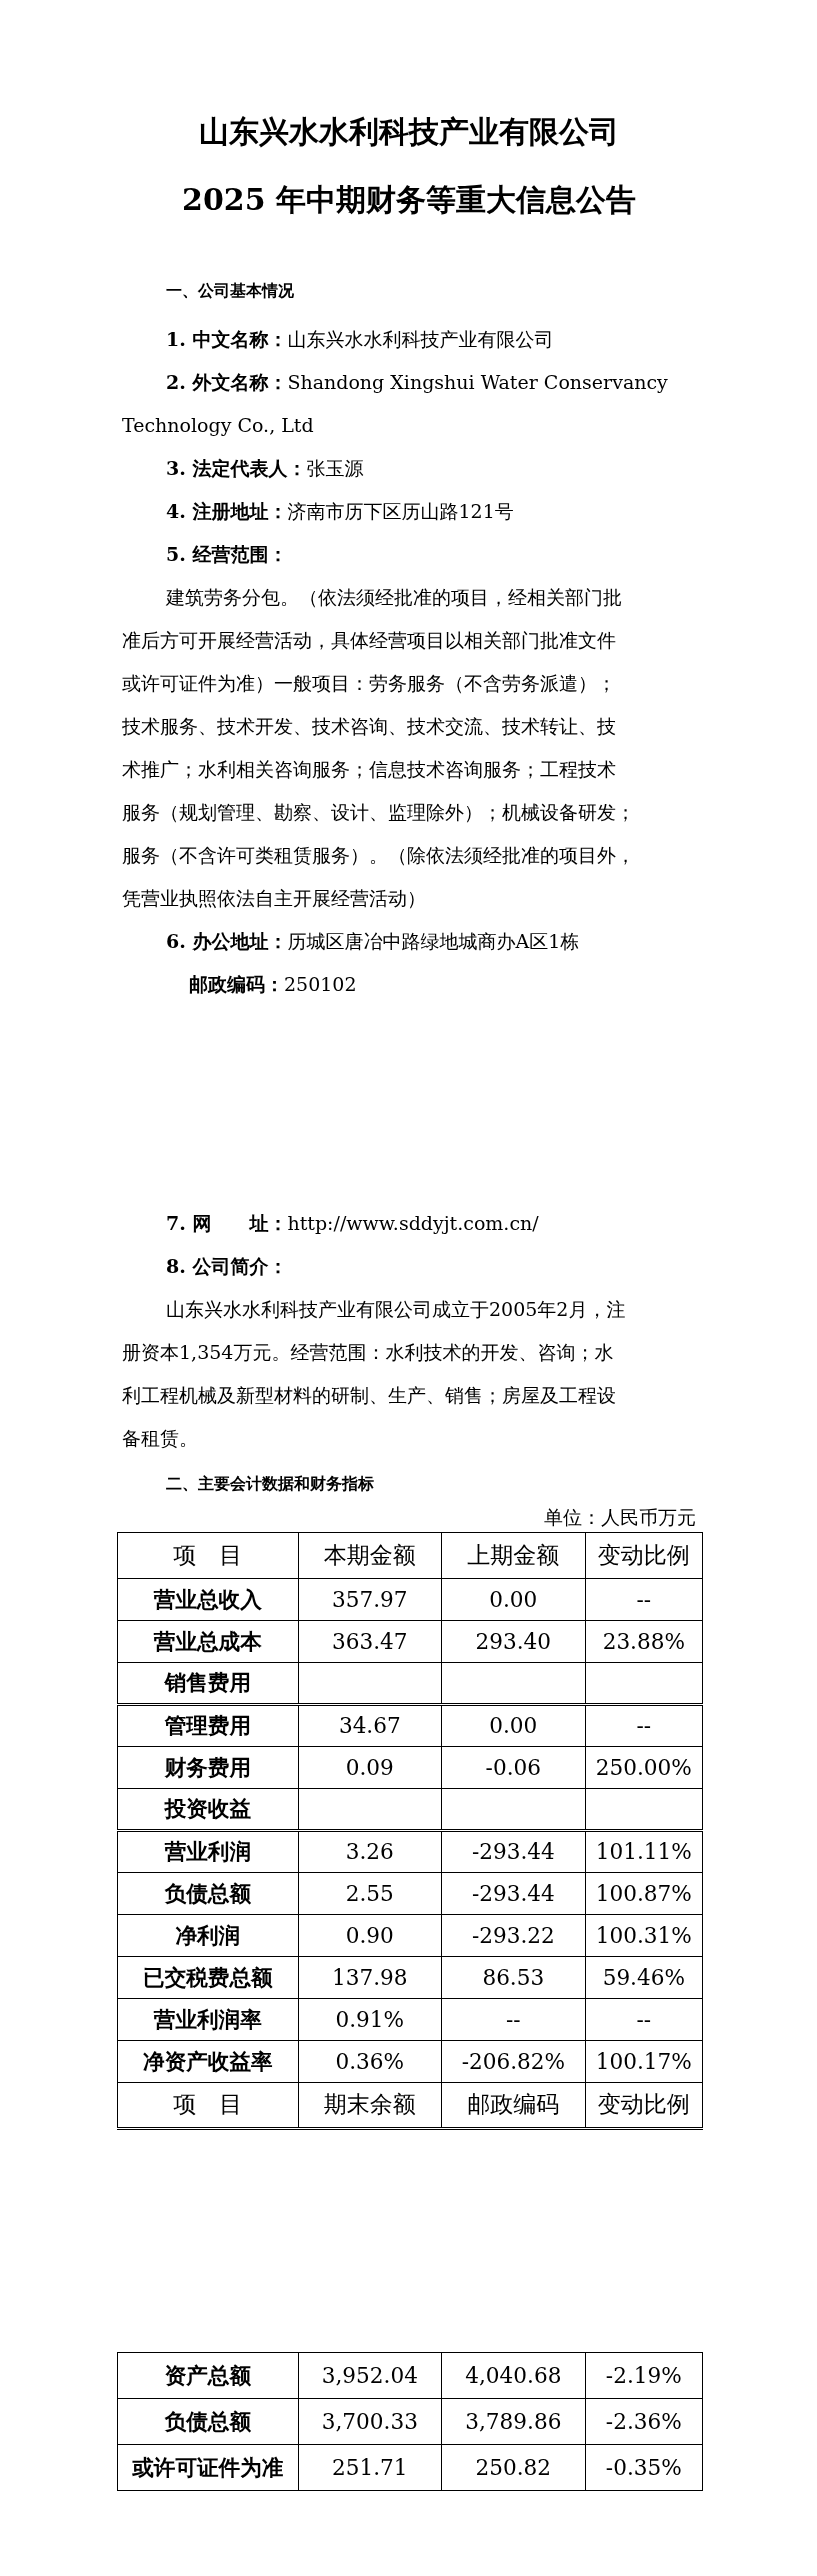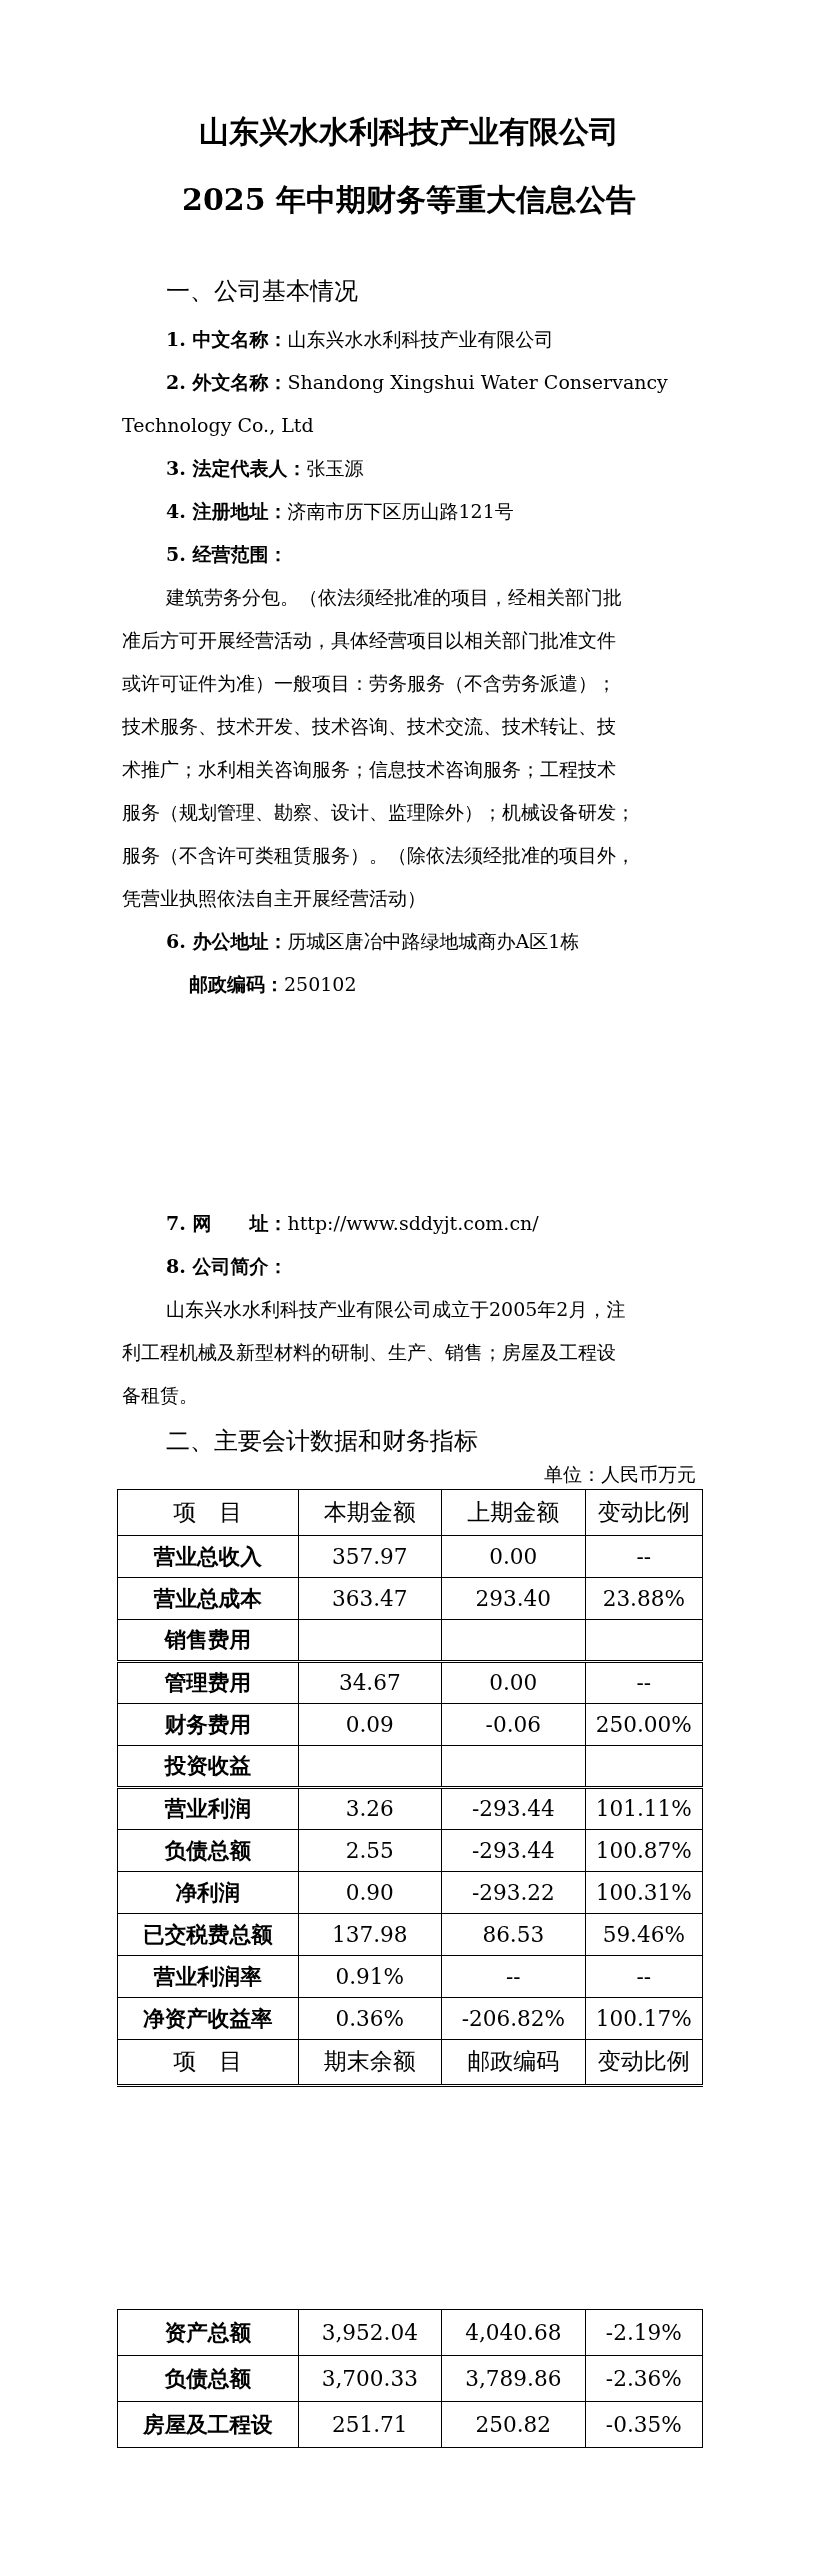--- a/index.html
+++ b/index.html
@@ -11,21 +11,21 @@
     font-family: "DejaVu Serif", "Liberation Serif", serif;
   }
   .content { padding: 0 122px; padding-top: 114px; }
   .doc-title {
     text-align: center; font-weight: bold;
     font-size: 30px; line-height: 36px;
     white-space: nowrap;
   }
   .doc-title.second { margin-top: 32px; }
   .sec-heading {
-    font-weight: normal; font-size: 24px; line-height: 30px;
+    font-weight: bold; font-size: 16px; line-height: 30px;
     padding-left: 44px; white-space: nowrap;
   }
   .h-sec1 { margin-top: 58px; }
   .h-sec2 { margin-top: 8.2px; }
   .items { margin-top: 12.4px; }
   .line { font-size: 19px; line-height: 43px; white-space: nowrap; }
   .lbl { font-weight: bold; }
   .ind { padding-left: 44px; }
   .ind-postal { padding-left: 67px; }
   .gap1 { height: 196px; }
@@ -85,20 +85,21 @@
     <div class="line ind-postal"><span class="lbl">邮政编码：</span><span>250102</span></div>
   </div>
 
   <div class="gap1"></div>
 
   <div class="line ind"><span class="lbl">7. 网　　址：</span><span>http://www.sddyjt.com.cn/</span></div>
   <div class="line ind"><span class="lbl">8. 公司简介：</span></div>
 
   <div>
     <div class="line ind">山东兴水水利科技产业有限公司成立于2005年2月，注</div>
+    <div class="line">册资本1,354万元。经营范围：水利技术的开发、咨询；水</div>
     <div class="line">利工程机械及新型材料的研制、生产、销售；房屋及工程设</div>
     <div class="line">备租赁。</div>
   </div>
 
   <div class="sec-heading h-sec2">二、主要会计数据和财务指标</div>
   <div class="unit-note">单位：人民币万元</div>
 
   <table class="t t1">
     <colgroup>
         <col style="width:181px">
@@ -210,21 +211,21 @@
       <td>4,040.68</td>
       <td>-2.19%</td>
     </tr>
     <tr>
       <td>负债总额</td>
       <td>3,700.33</td>
       <td>3,789.86</td>
       <td>-2.36%</td>
     </tr>
     <tr>
-      <td>房屋及工程设</td>
+      <td>或许可证件为准</td>
       <td>251.71</td>
       <td>250.82</td>
       <td>-0.35%</td>
     </tr>
   </tbody>
     </table>
 
 </div>
 
 

